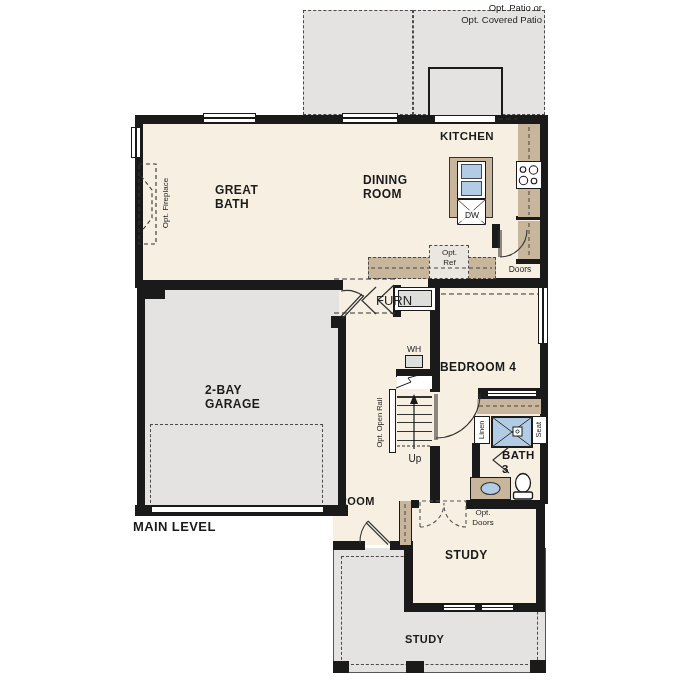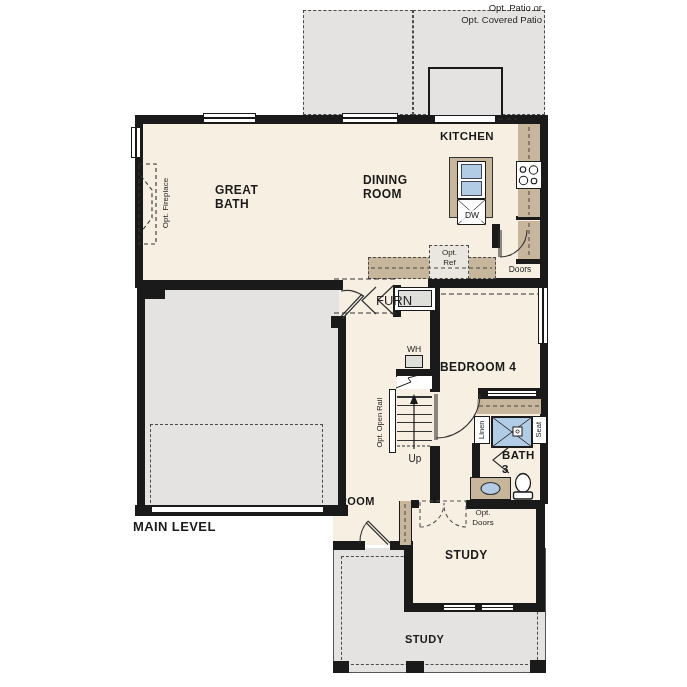--- a/index.html
+++ b/index.html
@@ -180,20 +180,22 @@
       <rect x="139" y="164" width="17" height="80"></rect>
       <path d="M141,176 L152,190 L152,218 L141,232"></path>
     </g>
   </svg>
 
   <div class="lbl" style="left:215px;top:183px;width:64px;font-size:12px;">GREAT
 BATH</div>
   <div class="lbl" style="left:363px;top:173px;width:66px;font-size:12px;">DINING
 ROOM</div>
   <div class="lbl" style="left:440px;top:130px;width:66px;font-size:11.5px;">KITCHEN</div>
+  <div class="lbl" style="left:205px;top:383px;width:76px;font-size:12px;">2-BAY
+GARAGE</div>
   <div class="lbl" style="left:440px;top:330px;width:94px;font-size:12px;margin-top:30px;">BEDROOM 4</div>
   <div class="lbl" style="left:502px;top:449px;width:44px;font-size:11.5px;">BATH
 3</div>
   <div class="lbl" style="left:445px;top:548px;width:66px;font-size:12px;">STUDY</div>
   <div class="lbl" style="left:339px;top:495px;width:50px;font-size:11px;">ROOM</div>
   <div class="lbl" style="left:405px;top:633px;width:66px;font-size:11px;">STUDY</div>
   <div class="lbl" style="left:133px;top:519px;width:120px;font-size:13px;text-align:left;">MAIN LEVEL</div>
 
   <div class="sm" style="left:416px;top:2px;width:126px;font-size:9.5px;text-align:right;">Opt. Patio or
 Opt. Covered Patio</div>

